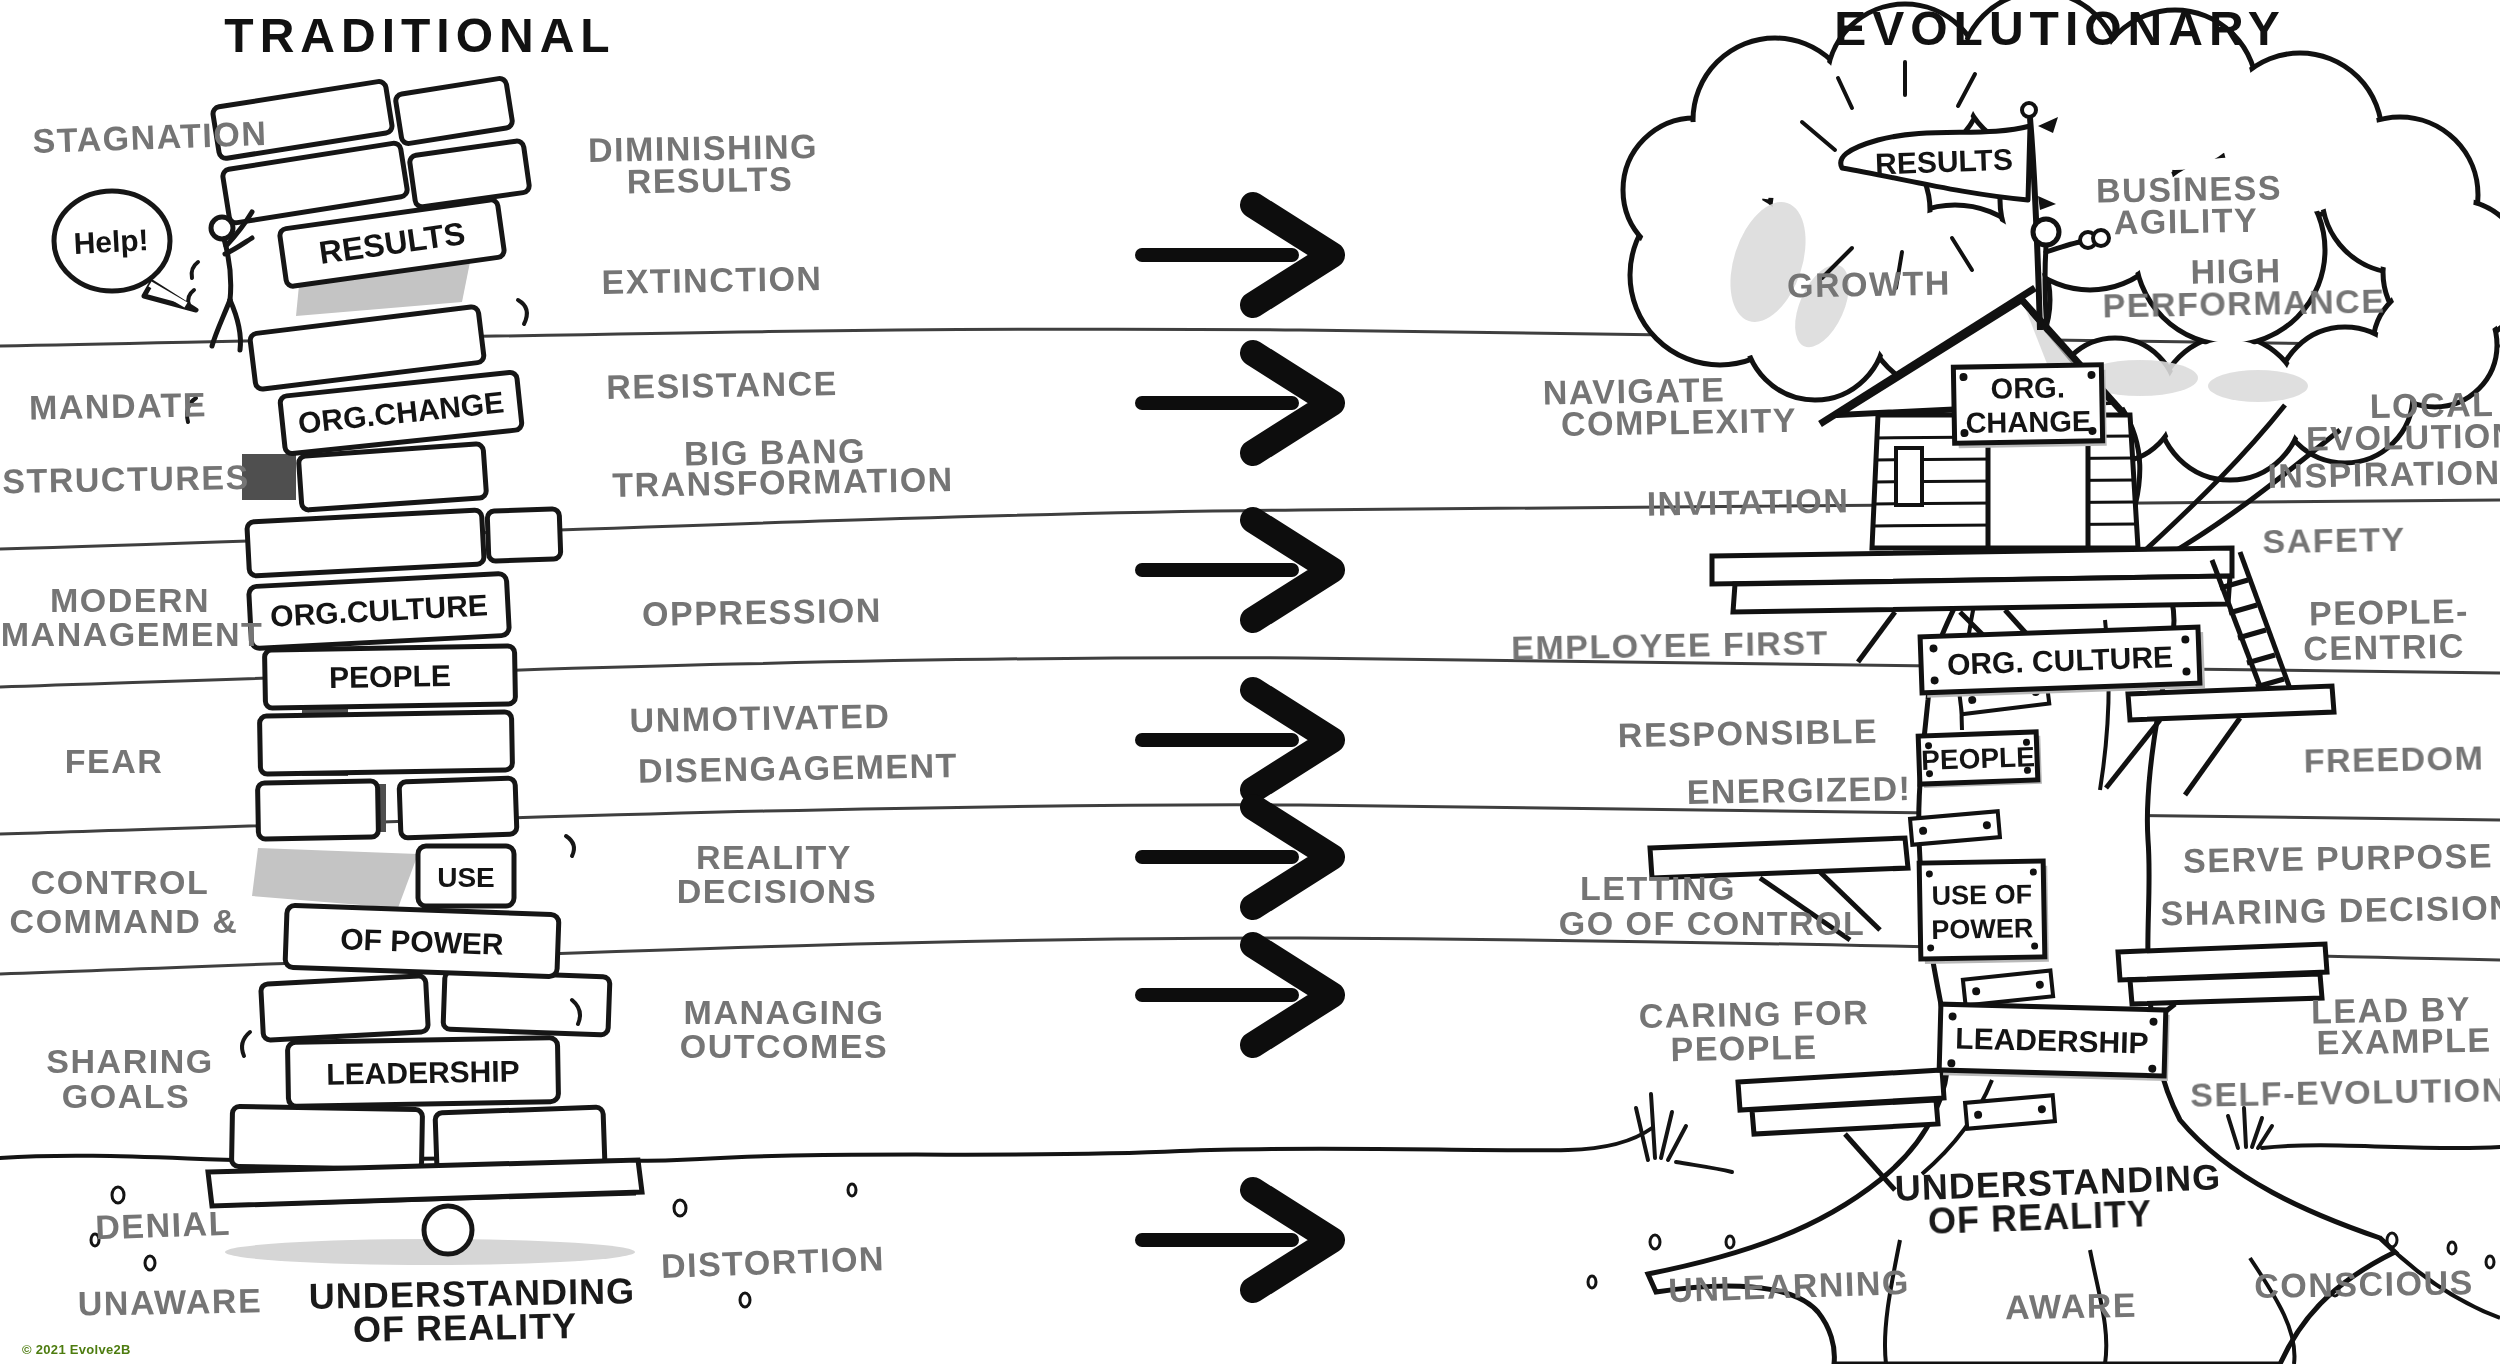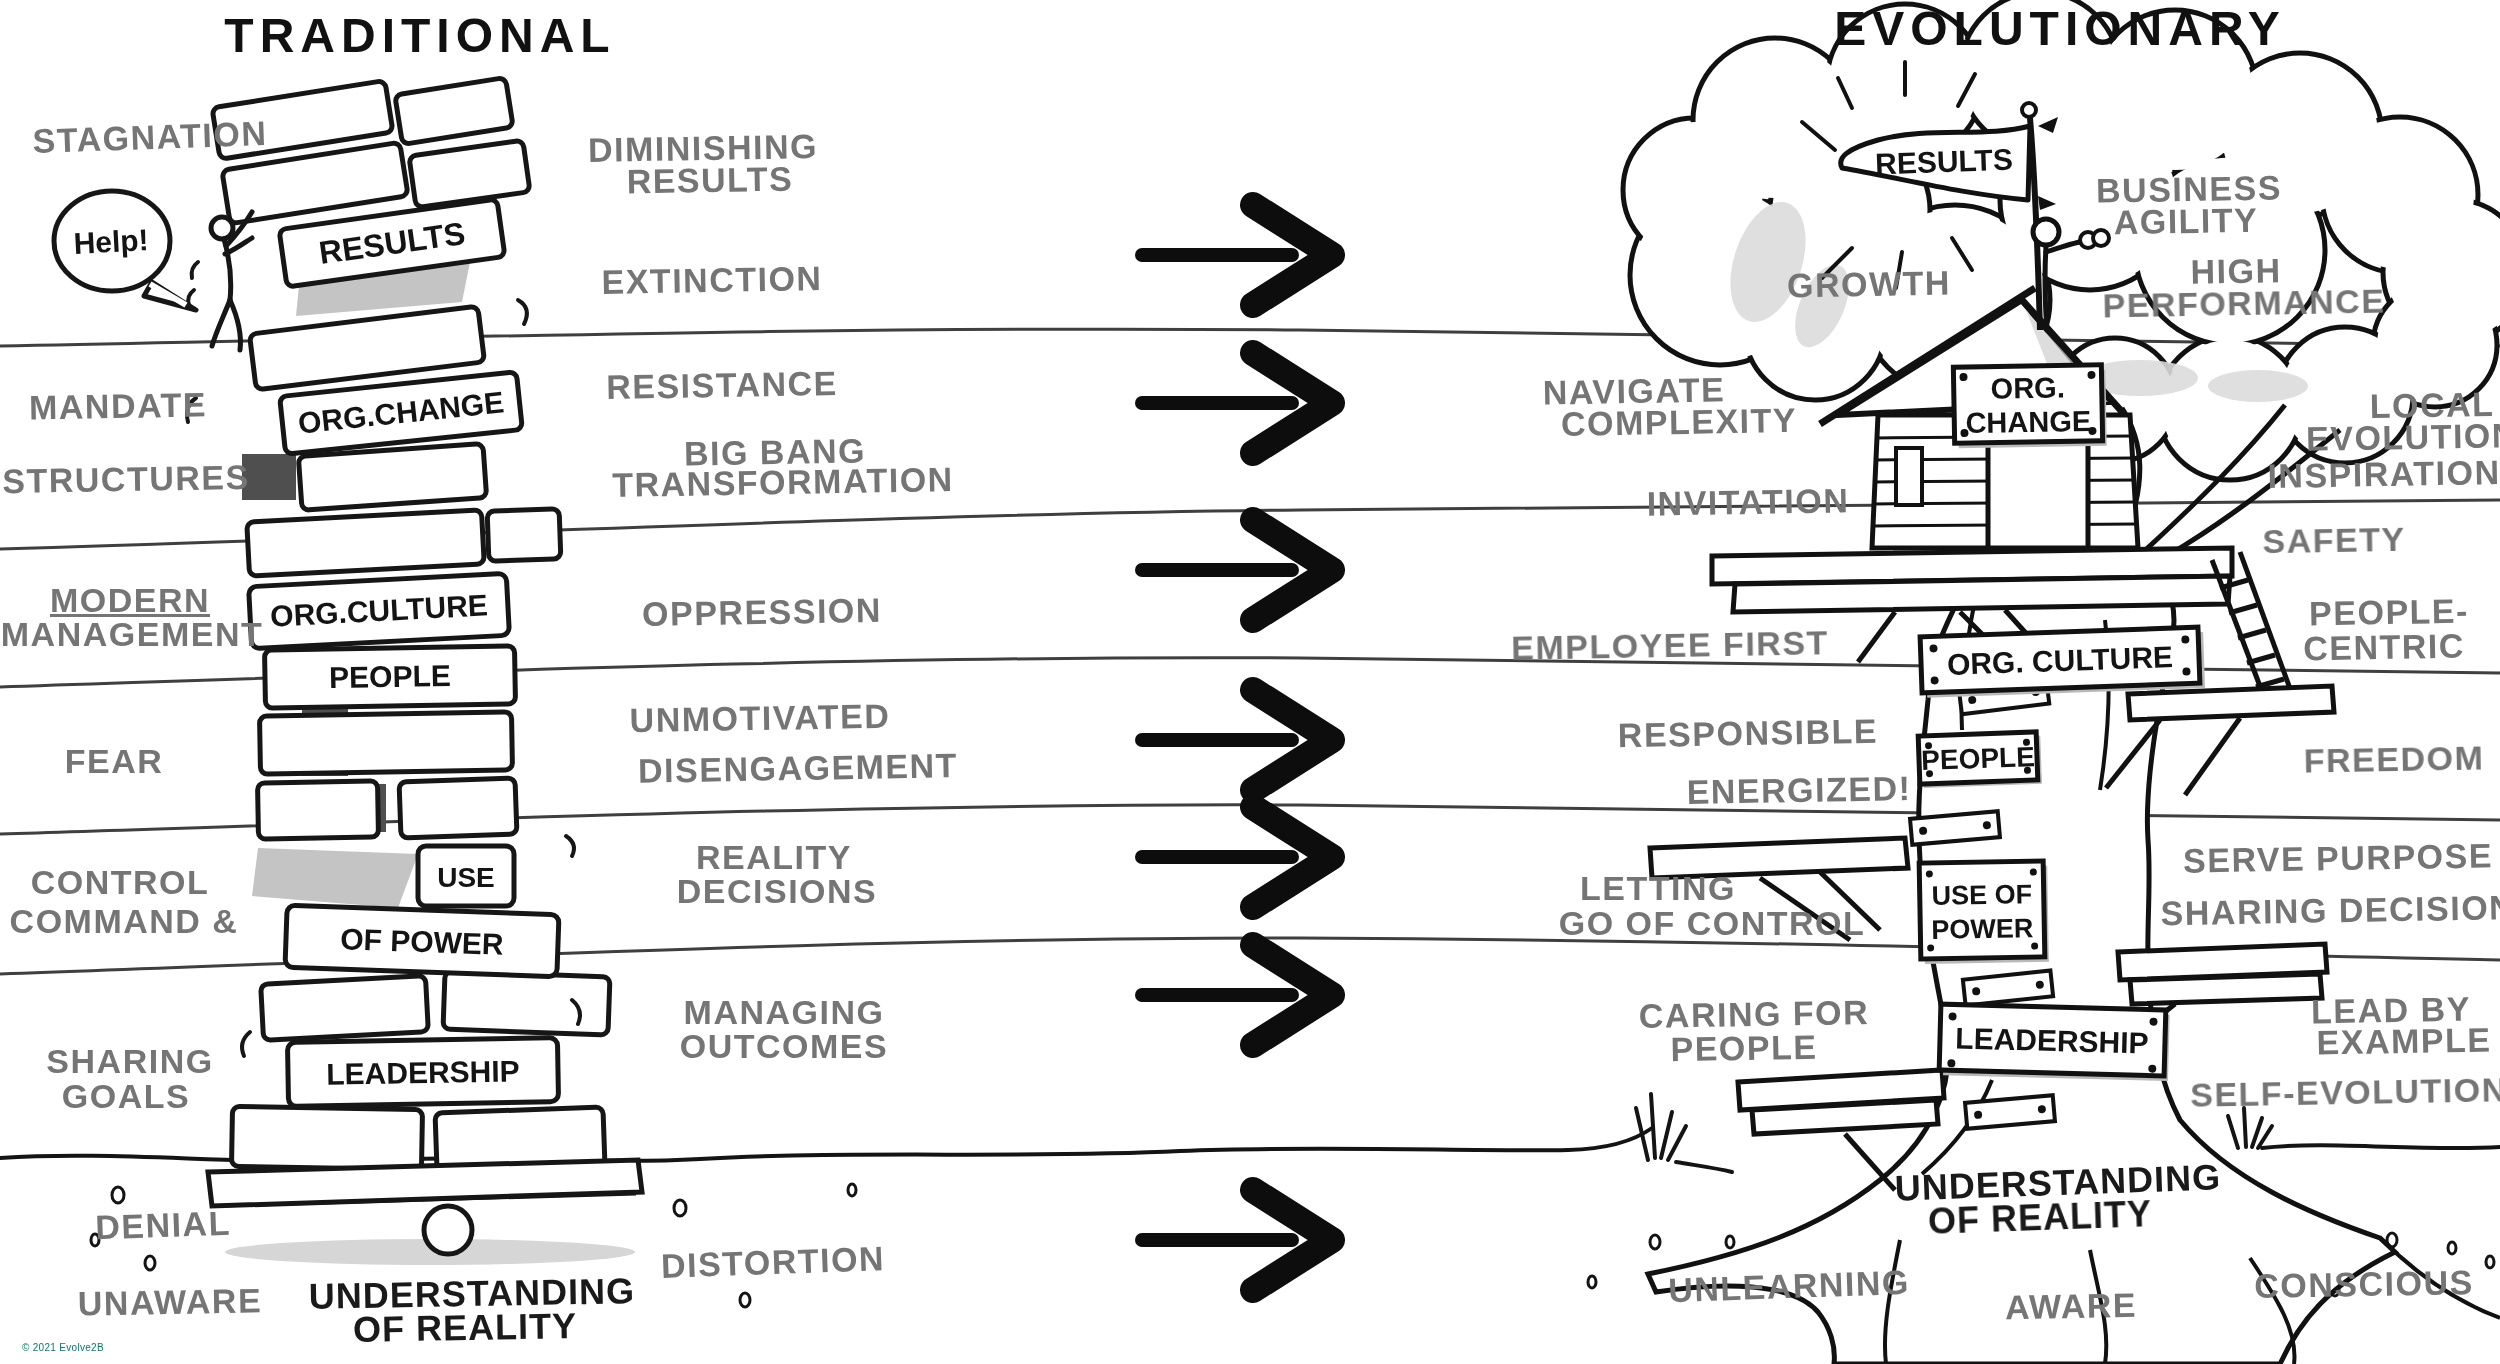--- a/index.html
+++ b/index.html
@@ -5,22 +5,22 @@
   html,body{margin:0;padding:0;background:#fff;}
   #stage{position:relative;width:2500px;height:1364px;background:#ffffff;overflow:hidden;
          font-family:"Liberation Sans","DejaVu Sans",sans-serif;}
   #art{position:absolute;left:0;top:0;}
   .fl{position:absolute;transform:translate(-50%,-50%);white-space:nowrap;font-weight:700;
       letter-spacing:1.5px;line-height:1;}
   .fl.g{color:#757575;font-size:34px;}
   .fl.k{color:#1a1a1a;font-size:36px;letter-spacing:1px;}
   .title{position:absolute;transform:translate(-50%,-50%);font-weight:700;font-size:48px;
          letter-spacing:6px;color:#111;white-space:nowrap;}
-  #copyright{position:absolute;left:22px;top:1342px;font-size:10px;font-weight:400;
-             color:#0f766e;letter-spacing:.3px;}
+  #copyright{position:absolute;left:22px;top:1342px;font-size:13px;font-weight:700;
+             color:#4d7c0f;letter-spacing:.3px;}
   svg text{font-family:"Liberation Sans","DejaVu Sans",sans-serif;font-weight:700;fill:#141414;}
 </style>
 </head>
 <body>
 
 <div id="stage">
 
 <svg id="art" width="2500" height="1364" viewBox="0 0 2500 1364">
 
   <g stroke="#3f3f3f" stroke-width="3" fill="none">
@@ -391,21 +391,21 @@
   </g>
 </svg>
 
 <div class="title" style="left:420px;top:35px;">TRADITIONAL</div>
 <div class="title" style="left:2060px;top:28px;">EVOLUTIONARY</div>
 <div id="copyright">© 2021 Evolve2B</div>
 <div id="labels">
       <div class="fl g" style="left: 150px; top: 137px; transform: translate(-50%, -50%) rotate(-2deg);">STAGNATION</div>
       <div class="fl g" style="left: 118px; top: 406px; transform: translate(-50%, -50%) rotate(-1deg);">MANDATE</div>
       <div class="fl g" style="left: 126px; top: 479px; transform: translate(-50%, -50%) rotate(-1deg);">STRUCTURES</div>
-      <div class="fl g" style="left: 130px; top: 600px; transform: translate(-50%, -50%) rotate(0deg); text-decoration: underline;">MODERN</div>
+      <div class="fl g" style="left: 130px; top: 600px; transform: translate(-50%, -50%) rotate(0deg);">MODERN</div>
       <div class="fl g" style="left: 132px; top: 634px; transform: translate(-50%, -50%) rotate(0deg);">MANAGEMENT</div>
       <div class="fl g" style="left: 114px; top: 761px; transform: translate(-50%, -50%) rotate(0deg);">FEAR</div>
       <div class="fl g" style="left: 124px; top: 889px; transform: translate(-50%, -50%) rotate(0deg); margin-top: 32px;">COMMAND &amp;</div>
       <div class="fl g" style="left: 120px; top: 882px; transform: translate(-50%, -50%) rotate(0deg);">CONTROL</div>
       <div class="fl g" style="left: 130px; top: 1061px; transform: translate(-50%, -50%) rotate(0deg);">SHARING</div>
       <div class="fl g" style="left: 126px; top: 1096px; transform: translate(-50%, -50%) rotate(0deg);">GOALS</div>
       <div class="fl g" style="left: 163px; top: 1225px; transform: translate(-50%, -50%) rotate(-2deg);">DENIAL</div>
       <div class="fl g" style="left: 170px; top: 1302px; transform: translate(-50%, -50%) rotate(-1deg);">UNAWARE</div>
       <div class="fl g" style="left: 703px; top: 148px; transform: translate(-50%, -50%) rotate(-1deg);">DIMINISHING</div>
       <div class="fl g" style="left: 710px; top: 180px; transform: translate(-50%, -50%) rotate(-1deg);">RESULTS</div>

